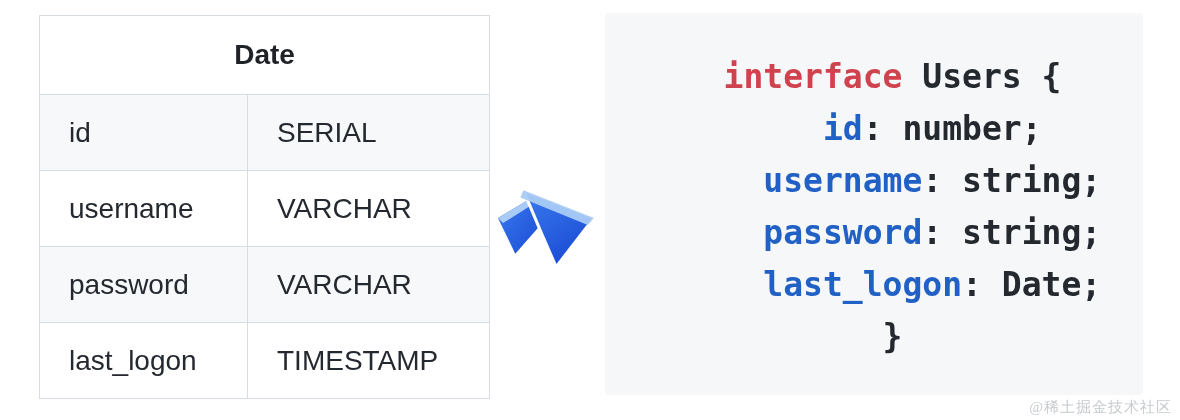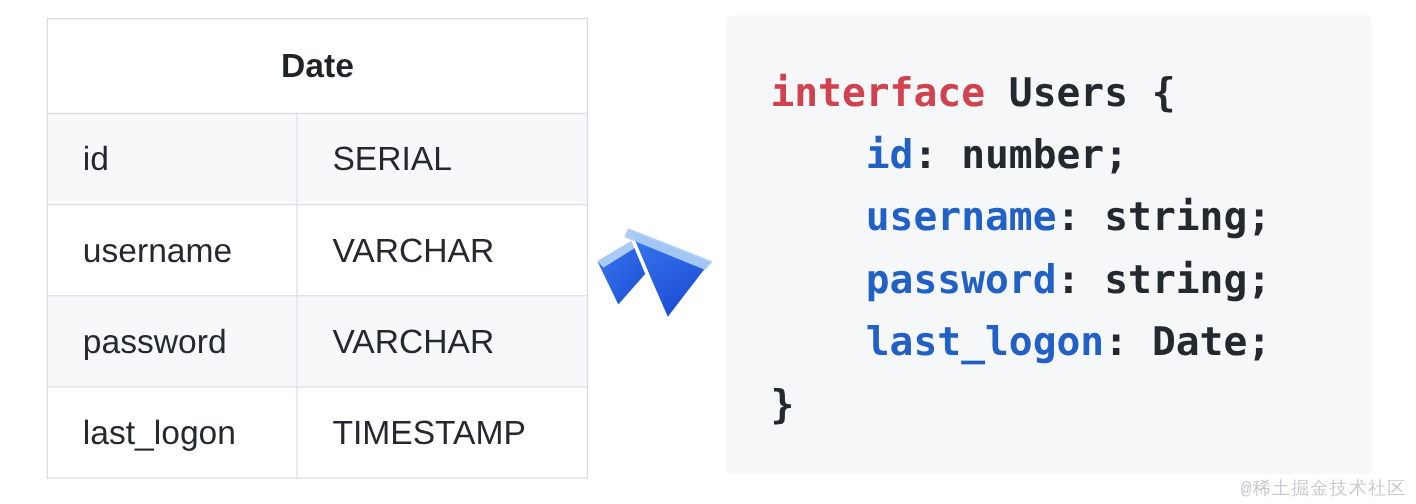--- a/index.html
+++ b/index.html
@@ -59,30 +59,31 @@
     padding:38px 0 0 37px;
     background:var(--code-bg);
     border-radius:4px;
     font-family:"DejaVu Sans Mono", monospace;
     font-size:33px;
     line-height:52px;
     font-weight:600;
     white-space:pre;
     color:#24292f;
     overflow:hidden;
+    text-align:center;
   }
   .code-line{height:52px;}
 
   
   .watermark{
     position:absolute;right:8px;bottom:3px;
     font-size:15px;
     letter-spacing:1px;
     color:var(--watermark);
-    font-family:Liberation Mono, monospace;
+    font-family:Liberation Serif, serif;
   }
 </style>
 </head>
 <body>
 
 <div class="canvas">
 
   <table class="db-table">
     <colgroup>
       <col class="col-field">

